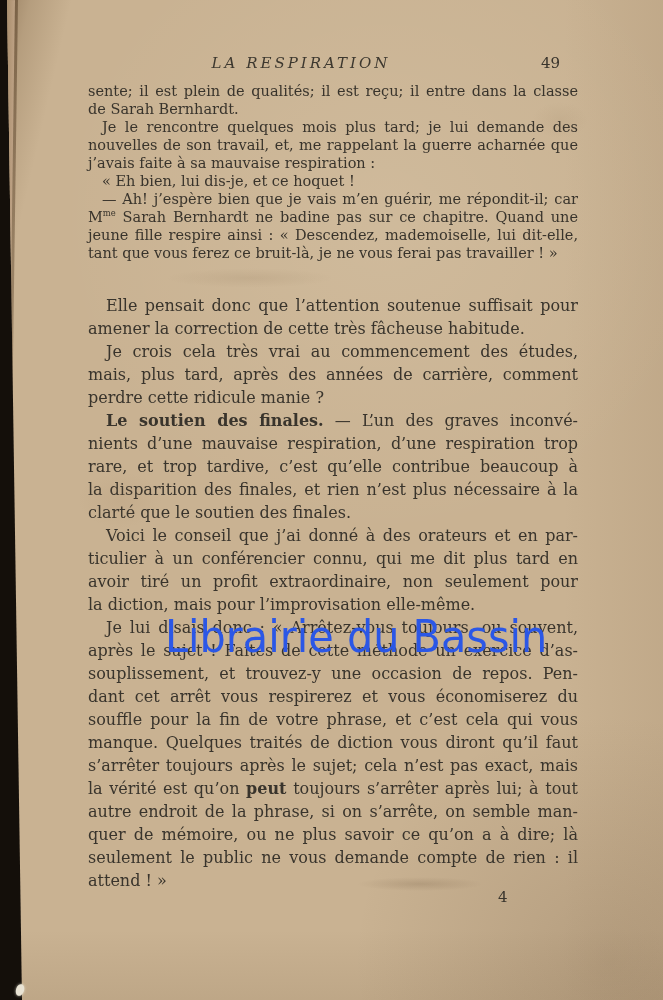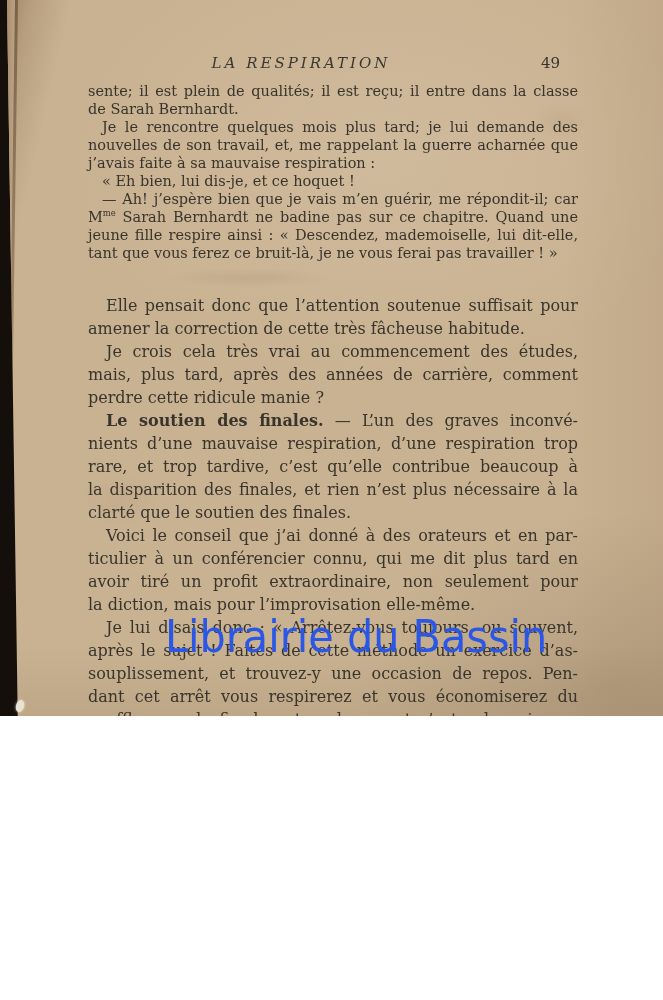--- a/index.html
+++ b/index.html
@@ -1,17 +1,17 @@
 <!DOCTYPE html>
 <html><head>
 <meta charset="utf-8">
 <style>
   html,body { margin:0; padding:0; }
   .stage {
-    position:relative; width:663px; height:716px;
+    position:relative; width:663px; height:1000px;
     background:#140f0a; overflow:hidden;
     font-family:"DejaVu Serif", serif;
   }
   
   .page {
     position:absolute; inset:0;
     clip-path:polygon(7px 0, 663px 0, 663px 1000px, 22px 1000px);
     background:
       radial-gradient(ellipse 70% 45% at 58% 22%, rgba(255,246,224,0.12), rgba(255,246,224,0) 70%),
       radial-gradient(ellipse 55% 35% at 92% 96%, rgba(92,68,44,0.18), rgba(92,68,44,0) 70%),

